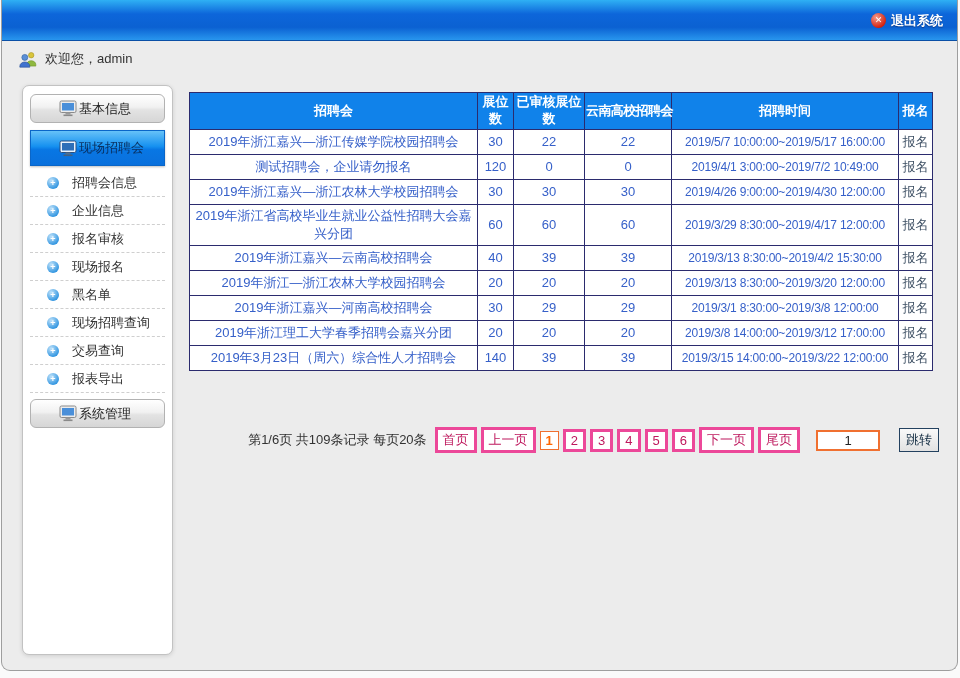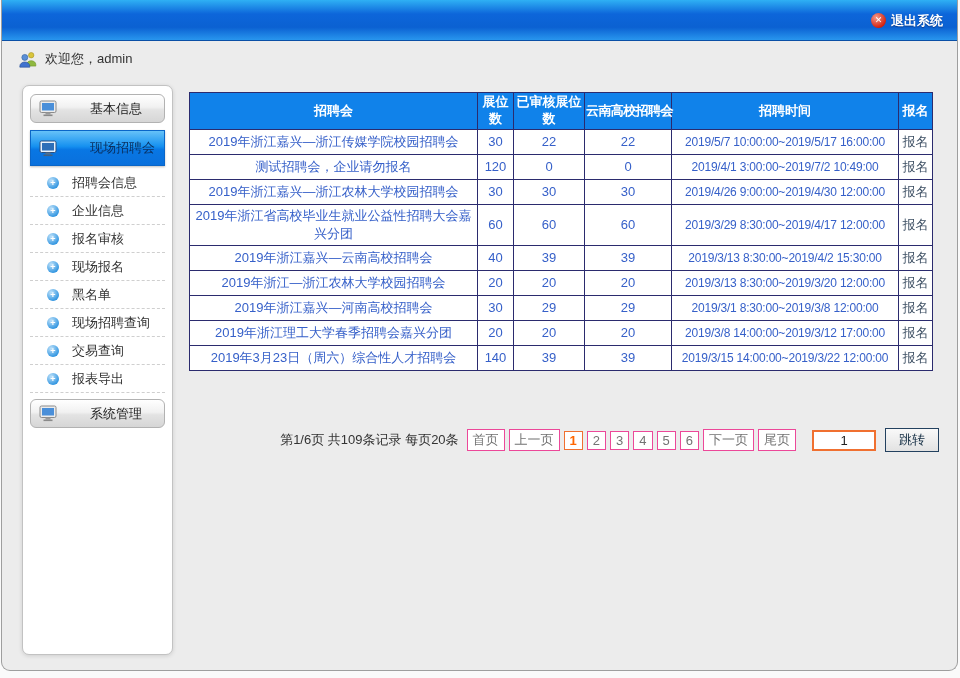--- a/index.html
+++ b/index.html
@@ -21,22 +21,22 @@
   .logout-label { color:#fff; font-size:13px; font-weight:bold; text-shadow:0 1px 1px rgba(0,0,40,.4); }
 
   
   .welcome { position:absolute; left:16px; top:45px; height:28px;
     display:flex; align-items:center; gap:7px; color:#333; font-size:13px; }
 
   
   .sidebar { position:absolute; left:20px; top:85px; width:151px; height:570px;
     background:#fff; border:1px solid #c2c2c2; border-radius:7px;
     box-shadow:0 1px 4px rgba(0,0,0,.13); padding:8px 7px; }
-  .menu-btn { display:flex; align-items:center; gap:32px; height:29px;
-    padding-left:8px; border:1px solid #b2b2b2; border-radius:6px;
+  .menu-btn { display:flex; align-items:center; gap:1px; height:29px;
+    padding-left:28px; border:1px solid #b2b2b2; border-radius:6px;
     background:linear-gradient(180deg,#ffffff,#f1f1f1 45%,#e3e3e3 55%,#d6d6d6);
     font-size:13px; color:#222; cursor:pointer; }
   .menu-btn.active { height:36px; margin:7px 0 3px; border:1px solid #0a66c8; border-radius:0;
     background:linear-gradient(180deg,#66c2f8 0%,#1691f0 45%,#0877e4 55%,#0a70dc 100%);
     color:#0a2f5e; box-shadow:0 1px 2px rgba(0,0,0,.25); }
   .menu-btn.bottom { margin-top:6px; }
   .monitor-icon { flex:0 0 auto; display:block; }
   .subitem { display:flex; align-items:center; gap:13px; height:28px;
     padding-left:17px; border-bottom:1px dashed #cfcfcf;
     font-size:13px; color:#333; cursor:pointer; }
@@ -60,26 +60,26 @@
   col.c-apply   { width:34px; }
   th.nowrap { white-space:nowrap; letter-spacing:-0.6px; }
   td.t-time { font-size:12px; white-space:nowrap; letter-spacing:-0.2px; }
   td.t-apply { color:#3d4f63; cursor:pointer; padding:2px 1px; }
   td.t-name { cursor:pointer; }
 
   
   .pager { position:absolute; left:187px; top:428px; width:750px; height:24px;
     display:flex; justify-content:flex-end; align-items:center; font-size:13px; color:#333; }
   .pg-info { margin-right:4px; }
-  .pg-btn { margin-left:4px; padding:1px 5px; border:1px solid #ec4899;
-    background:#fff; color:#737373; cursor:pointer; white-space:nowrap; }
+  .pg-btn { margin-left:4px; padding:1px 5px; border:3px solid #ec4899;
+    background:#fff; color:#be185d; cursor:pointer; white-space:nowrap; }
   .pg-btn.current { border:1px solid #f07030; color:#f60; font-weight:bold; }
   .jump-input { width:64px; height:21px; margin-left:16px; border:2px solid #f07030;
     text-align:center; font-size:13px; color:#222; }
-  .jump-btn { margin-left:9px; padding:2px 13px; border:1px solid #23415f;
+  .jump-btn { margin-left:19px; padding:2px 6px; border:1px solid #23415f;
     background:linear-gradient(180deg,#f9f9f9,#e2e2e2); color:#102a40; font-size:13px; cursor:pointer; }
 </style>
 </head>
 <body>
 
 <div class="window">
 
   <div class="topbar">
     <div class="logout">
       <span class="logout-icon">✕</span>

